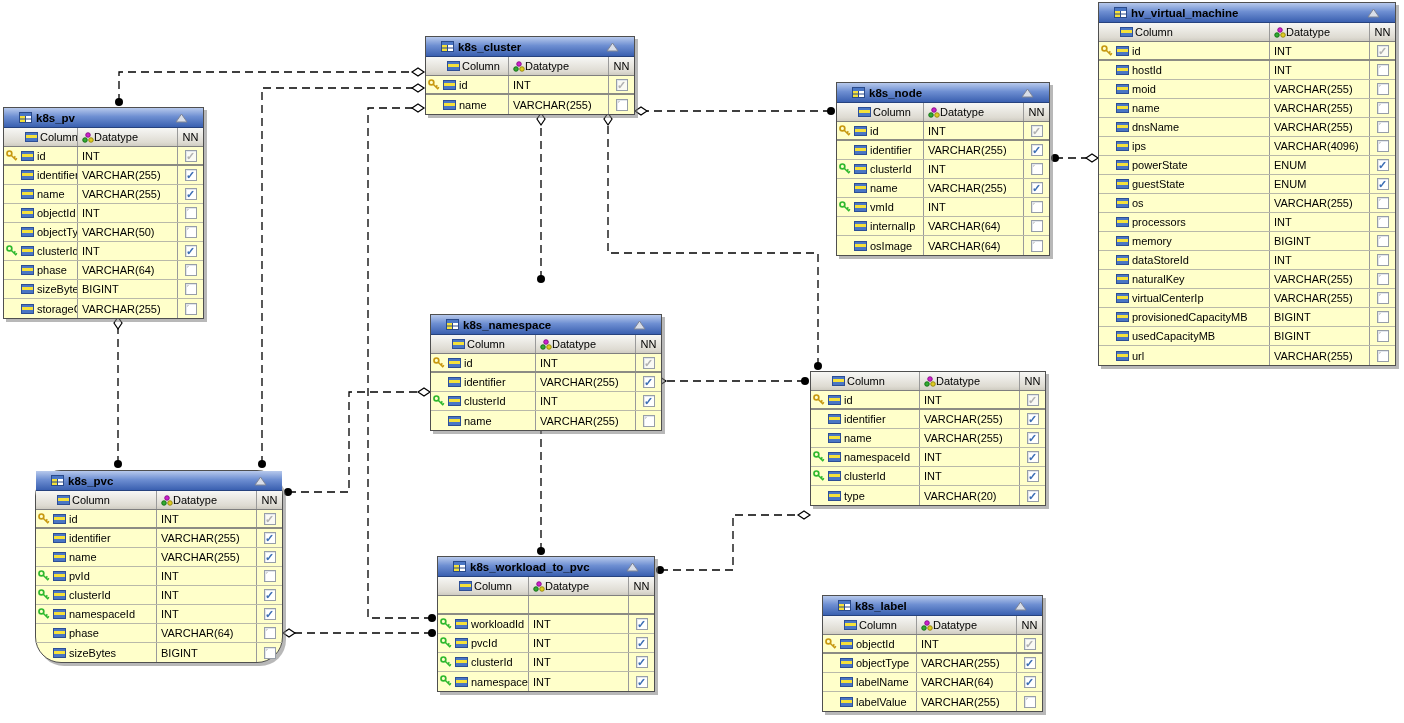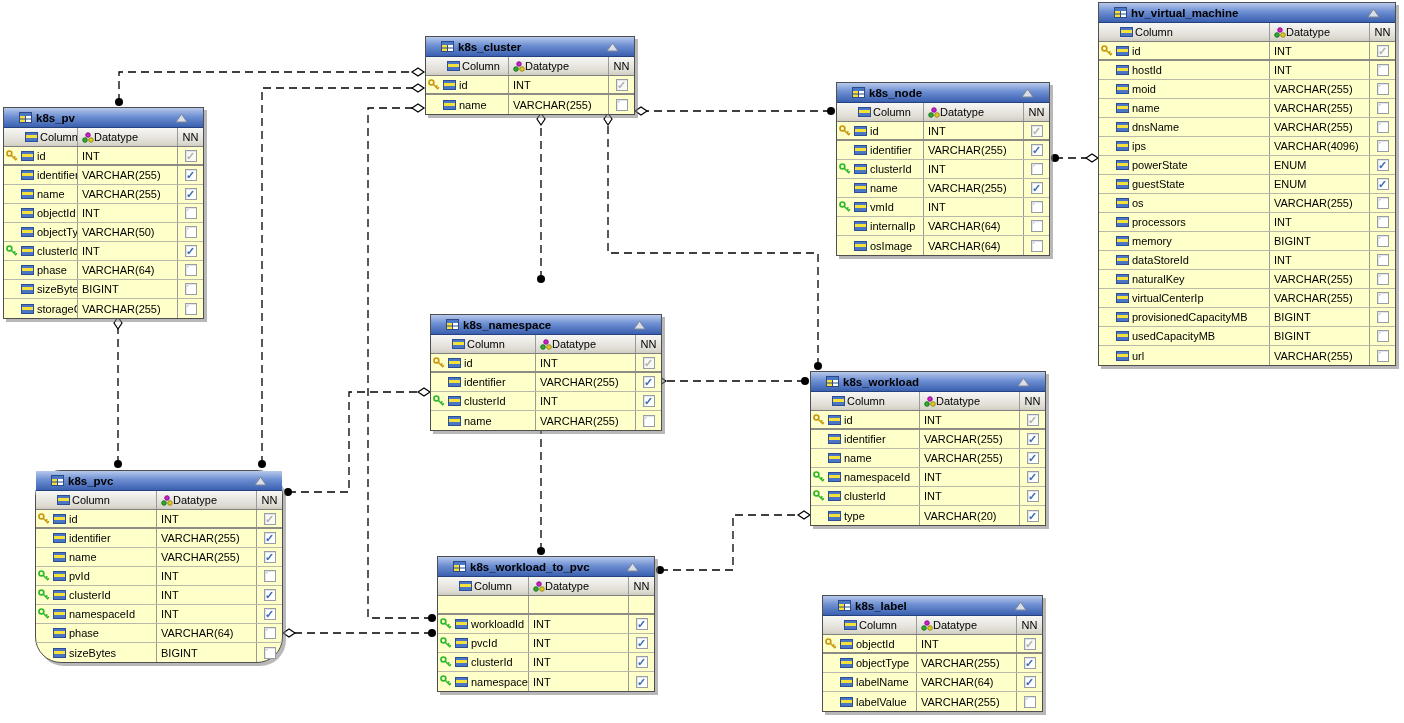--- a/index.html
+++ b/index.html
@@ -782,33 +782,20 @@
         </div>
         <div class="cell type-cell">
           <span>VARCHAR(255)</span>
         </div>
         <div class="cell nn-cell">
           <span class="cb cb-unchecked"></span>
         </div>
       </div>
     </div>
     <div class="tbl" style="left: 810px; top: 371px; width: 236px;">
-      <div class="tbl-header">
-        <svg class="ico" width="13" height="11" viewBox="0 0 13 11">
-          <rect x="0.5" y="0.5" width="12" height="10" fill="#ffffff" stroke="#2a4a8a"></rect>
-          <rect x="1" y="1" width="11" height="3" fill="#4a76c4"></rect>
-          <rect x="1" y="4" width="5.5" height="6" fill="#f5e13a"></rect>
-          <line x1="6.5" y1="4" x2="6.5" y2="10" stroke="#2a4a8a"></line>
-          <line x1="1" y1="7" x2="12" y2="7" stroke="#2a4a8a"></line>
-        </svg>
-        <span class="tbl-title">k8s_workload</span>
-        <svg class="ico" width="13" height="10" viewBox="0 0 13 10">
-          <polygon points="6.5,1 12,9 1,9" fill="#d9dee8" stroke="#7d8496" stroke-width="1"></polygon>
-        </svg>
-      </div>
       <div class="tbl-colhead">
         <div class="cell colhead-name">
           <span class="col-ico"></span>
           <span>Column</span>
         </div>
         <div class="cell type-cell">
           <svg class="ico" width="12" height="11" viewBox="0 0 12 11">
             <circle cx="6" cy="3" r="2.3" fill="#cc22cc" stroke="#7a007a" stroke-width="0.8"></circle>
             <circle cx="3" cy="8" r="2.3" fill="#33aa33" stroke="#066306" stroke-width="0.8"></circle>
             <circle cx="9" cy="8" r="2.3" fill="#ddcc22" stroke="#8a7a00" stroke-width="0.8"></circle>

